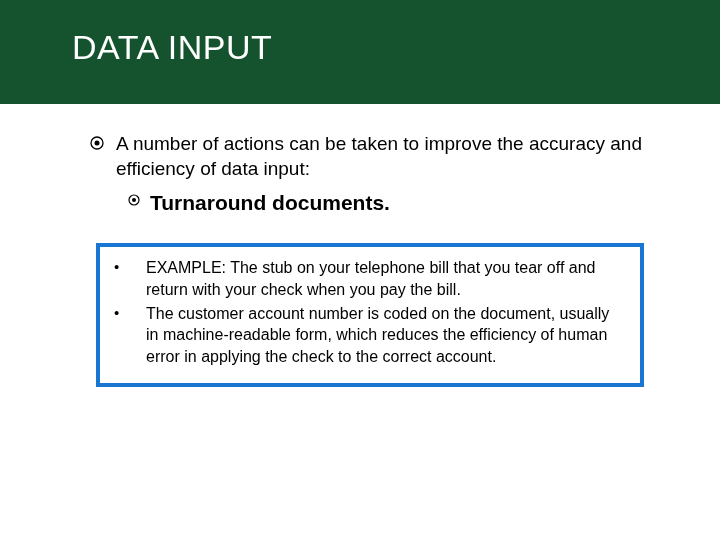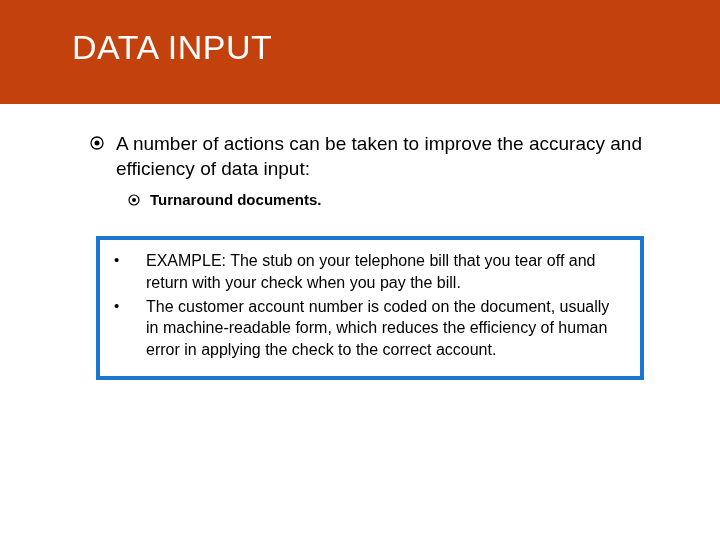--- a/index.html
+++ b/index.html
@@ -5,21 +5,21 @@
   html, body {
     margin: 0;
     padding: 0;
     width: 720px;
     height: 540px;
     background: #ffffff;
     font-family: Arial, Helvetica, sans-serif;
     overflow: hidden;
   }
   .header-band {
-    background: #c2410c;
+    background: #14532d;
     height: 104px;
     width: 100%;
     position: relative;
   }
   .title {
     position: absolute;
     left: 72px;
     top: 28px;
     color: #ffffff;
     font-size: 34px;
@@ -53,21 +53,21 @@
     margin-left: 58px;
     margin-top: 10px;
   }
   .sub-point .bullet-target {
     width: 12px;
     height: 12px;
     margin-top: 3px;
     margin-right: 10px;
   }
   .sub-text {
-    font-size: 15px;
+    font-size: 21px;
     font-weight: bold;
     color: #000;
     text-align: center;
   }
   .example-box {
     margin: 28px 26px 0 26px;
     border: 4px solid #1976d2;
     padding: 10px 14px 14px 14px;
     box-sizing: border-box;
   }

